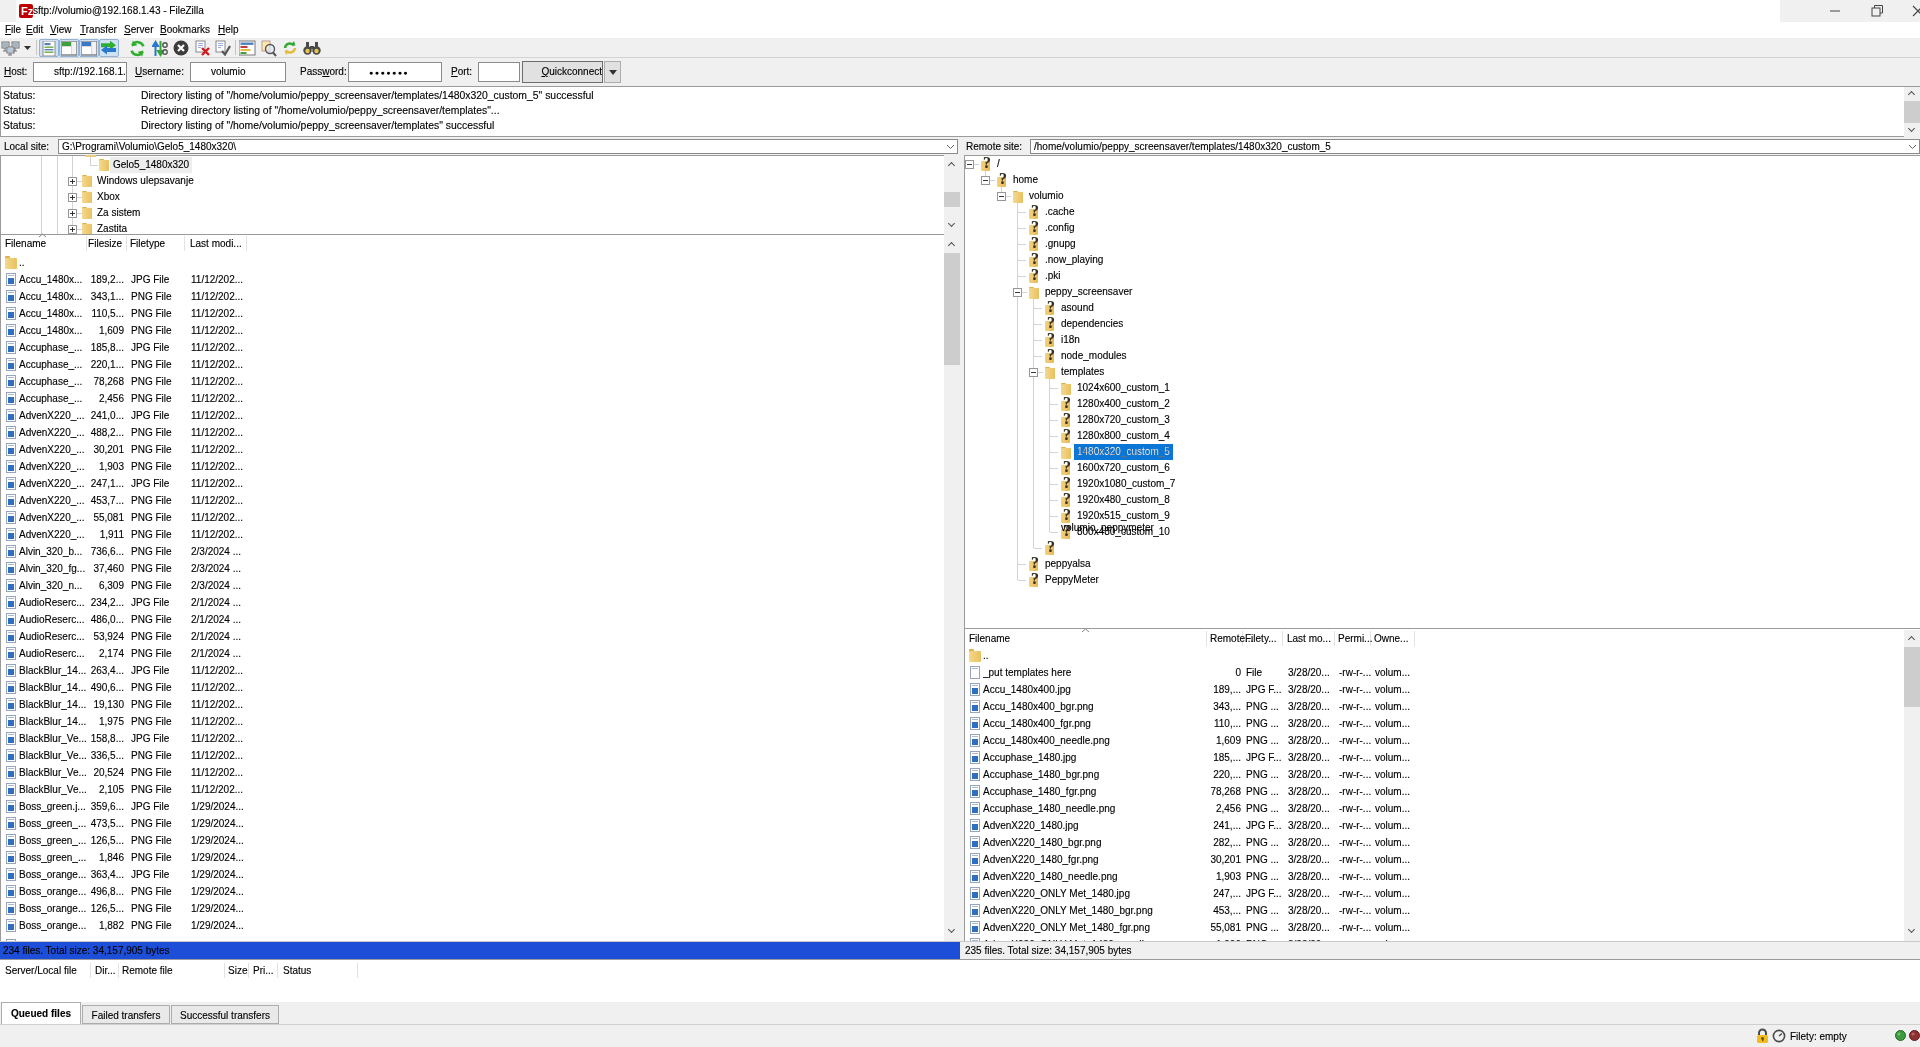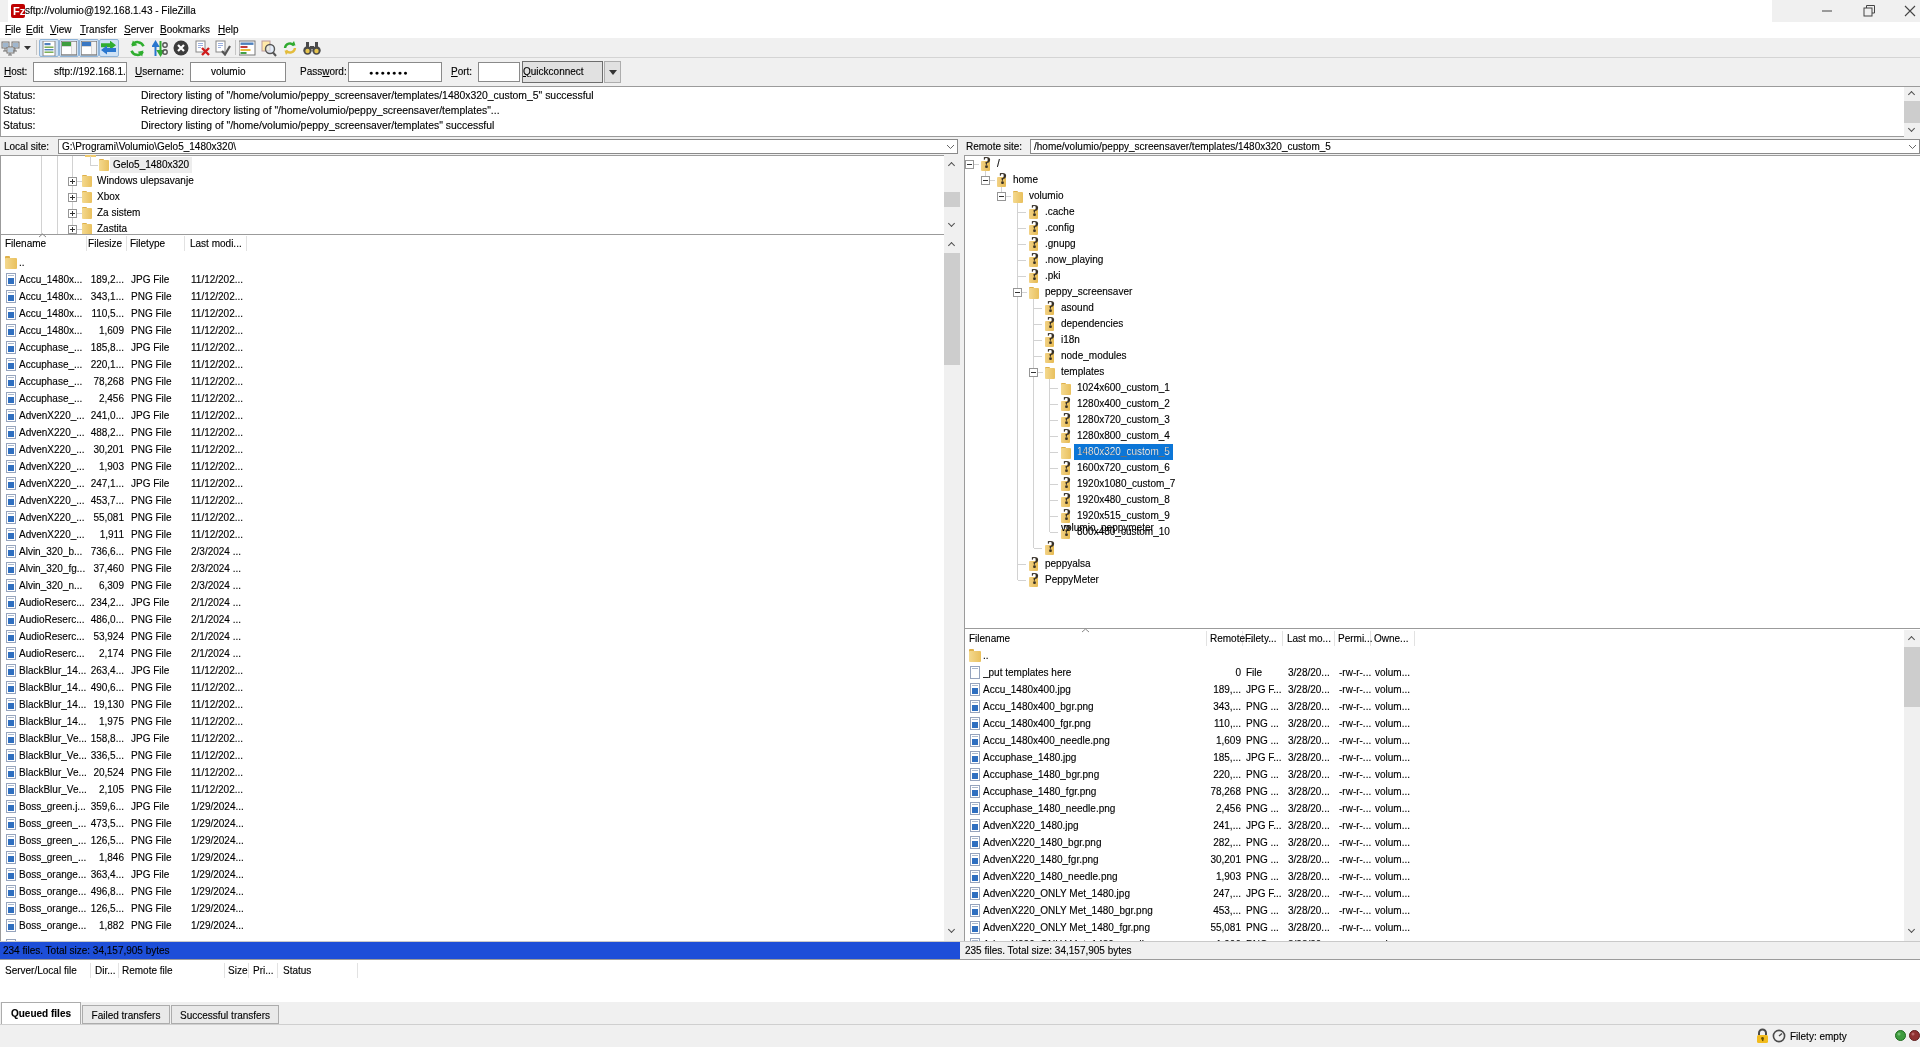--- a/index.html
+++ b/index.html
@@ -1,33 +1,33 @@
 <!DOCTYPE html>
 <html><head><meta charset="utf-8"><style>
 *{margin:0;padding:0;box-sizing:border-box}
 html,body{width:1920px;height:1047px;overflow:hidden;background:#f0f0f0;
  font-family:"Liberation Sans",sans-serif;font-size:10px;color:#000;-webkit-text-stroke:0.12px #000}
 .abs{position:absolute}
 u{text-decoration:underline}
 
-#title{position:absolute;left:8px;top:0;width:1764px;height:22px;background:#fff}
+#title{position:absolute;left:16px;top:0;width:1764px;height:22px;background:#fff}
 #title .tt{position:absolute;left:17px;top:0;line-height:22px;font-size:10px;color:#000}
 
 #menu{position:absolute;left:0;top:22px;width:1920px;height:16px;background:#fff}
 #menu span{position:absolute;top:0;line-height:16px;font-size:10px}
 
 #tbar{position:absolute;left:0;top:38px;width:1920px;height:20px;background:#f0f0f0;border-bottom:1px solid #d4d4d4}
 .tb{position:absolute;top:1px;width:20px;height:18px}
 .tgl{background:#cfe2f5;border:1px solid #90b4d8;border-radius:2px}
 .tsep{position:absolute;top:2px;width:1px;height:15px;background:#c6c6c6}
 
 #qc{position:absolute;left:0;top:58px;width:1920px;height:28px;background:#f0f0f0}
 #qc label{position:absolute;top:0;line-height:28px;font-size:10px}
 .inp{position:absolute;top:4px;height:20px;background:#fff;border:1px solid #8a8a8a;font-size:10px;line-height:18px;padding:0 20px;white-space:nowrap;overflow:hidden}
-#qcbtn{position:absolute;left:522px;top:3px;width:81px;height:22px;background:#e1e1e1;border:1px solid #6d6d6d;text-align:left;line-height:20px}
+#qcbtn{position:absolute;left:522px;top:3px;width:81px;height:22px;background:#e1e1e1;border:1px solid #6d6d6d;text-align:right;line-height:20px}
 #qcdd{position:absolute;left:604px;top:3px;width:17px;height:22px;background:#e1e1e1;border:1px solid #adadad}
 
 #log{position:absolute;left:0;top:86px;width:1920px;height:51px;background:#fff;border-top:1px solid #9b9b9b;border-bottom:1px solid #9b9b9b;border-left:1px solid #9b9b9b}
 #log .ln{position:absolute;left:0;width:1700px;height:14px;line-height:14px;white-space:nowrap;font-size:10.4px}
 #log .st{position:absolute;left:2px}
 #log .ms{position:absolute;left:140px}
 
 .sbar{position:absolute;top:138px;height:17px;background:#f0f0f0;line-height:17px;white-space:nowrap}
 .combo{position:absolute;top:139px;height:15px;background:#fff;border:1px solid #8a8a8a;line-height:13px;padding:0 3px;white-space:nowrap;overflow:hidden}
 .cdd{position:absolute;width:11px;height:7px}

